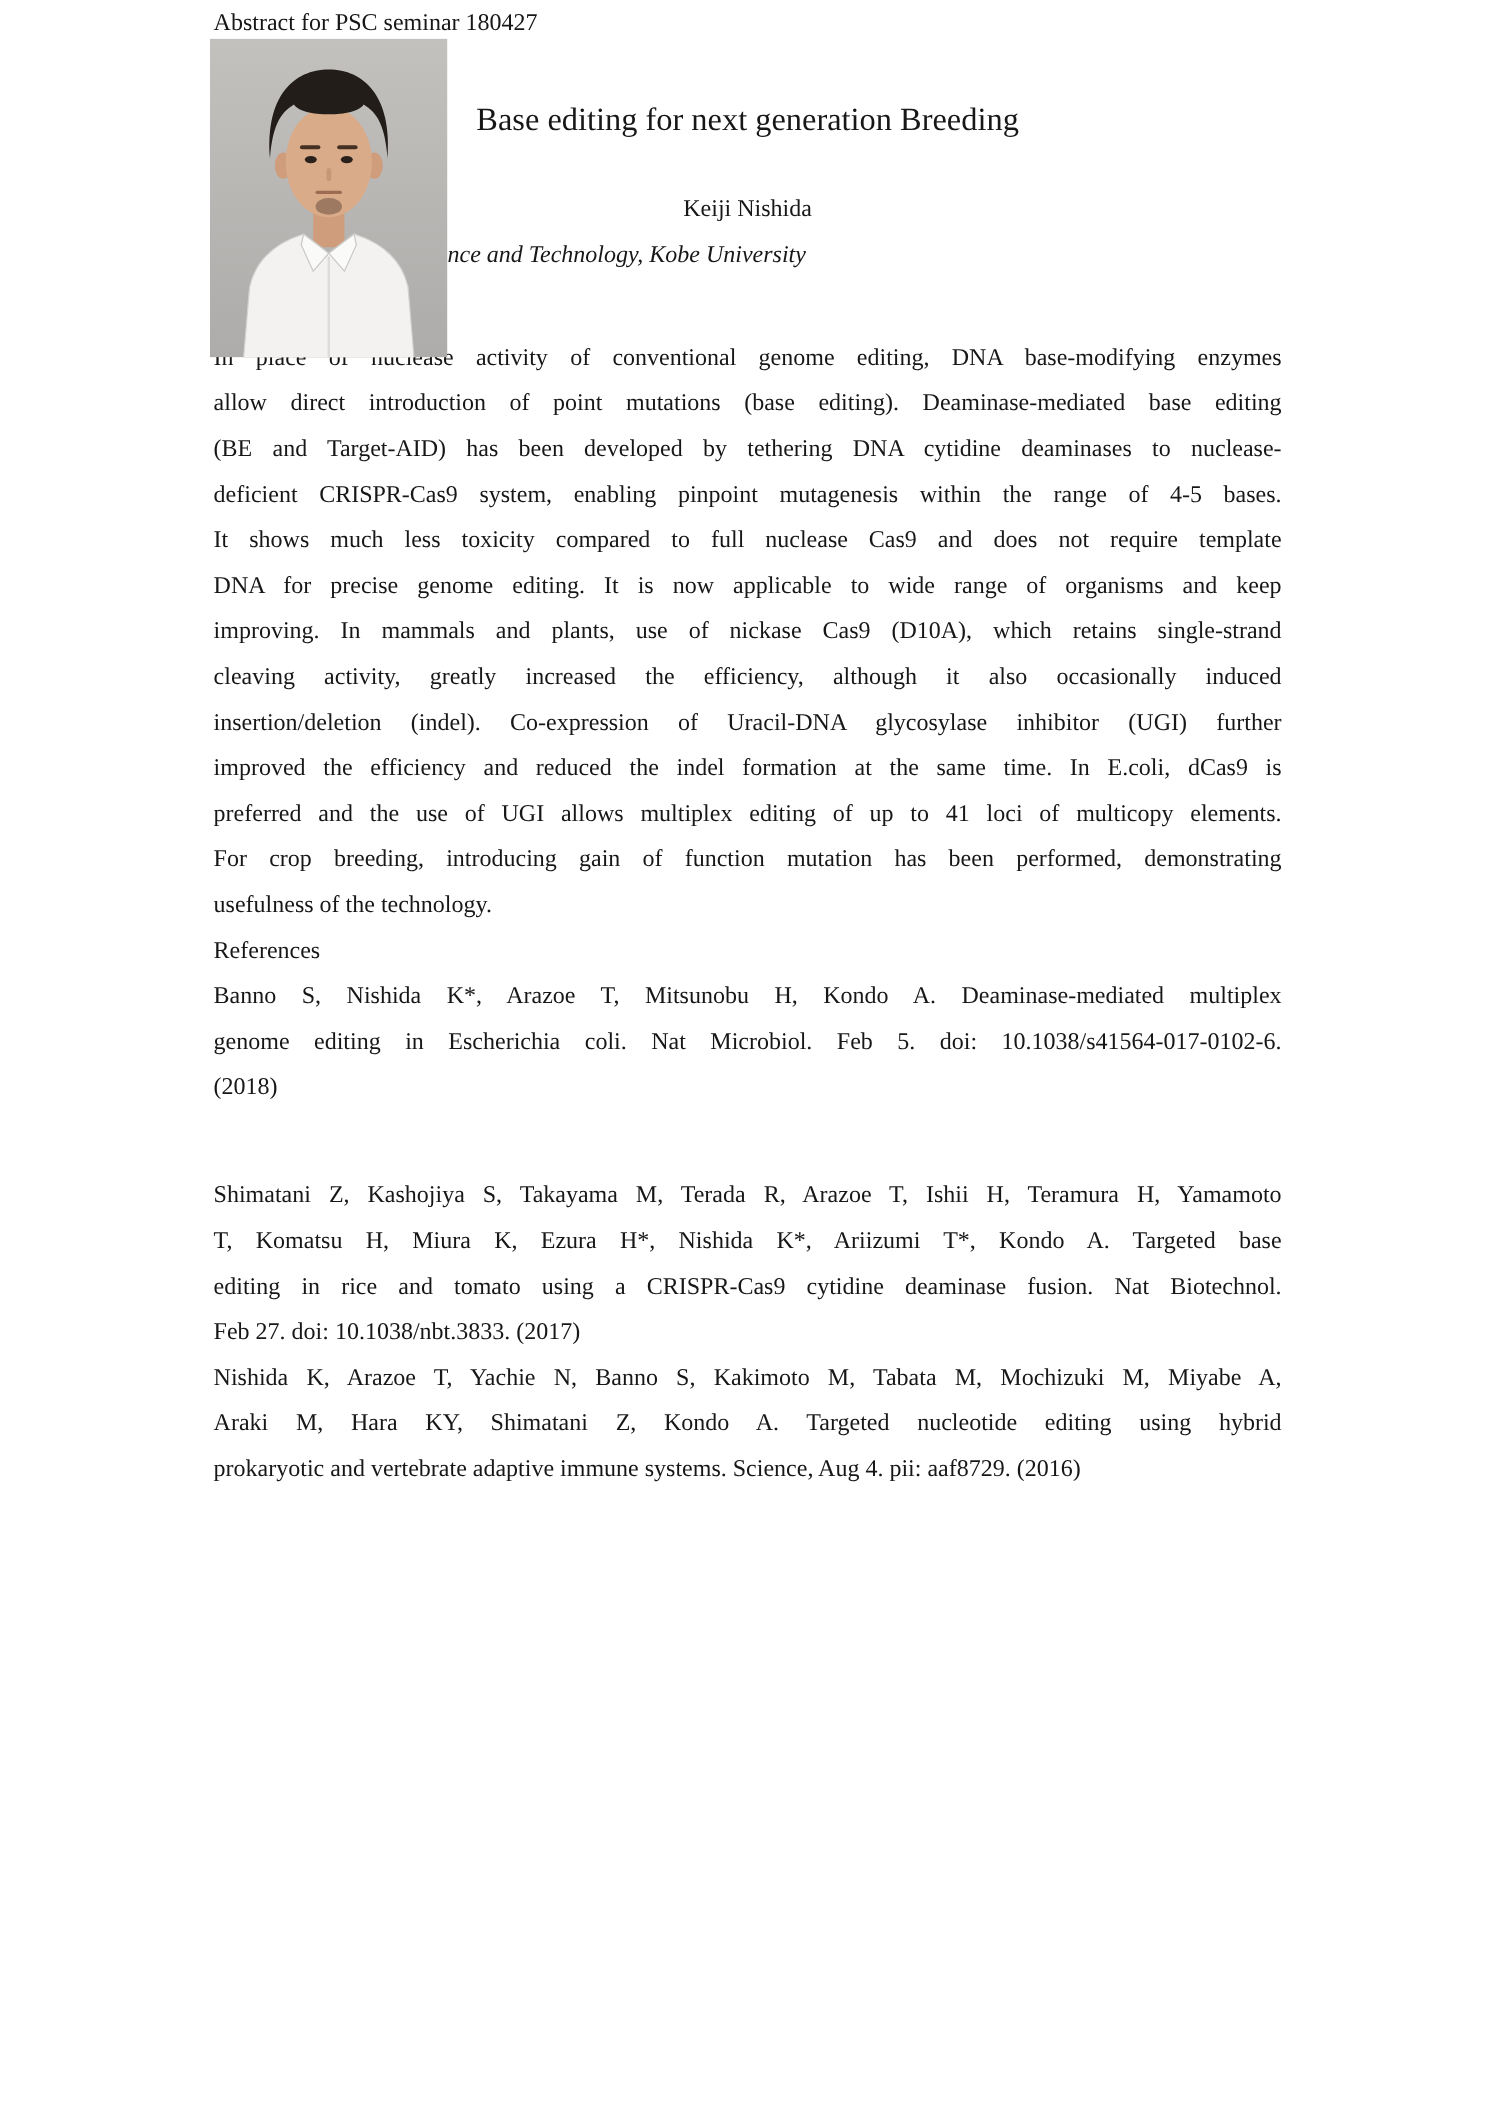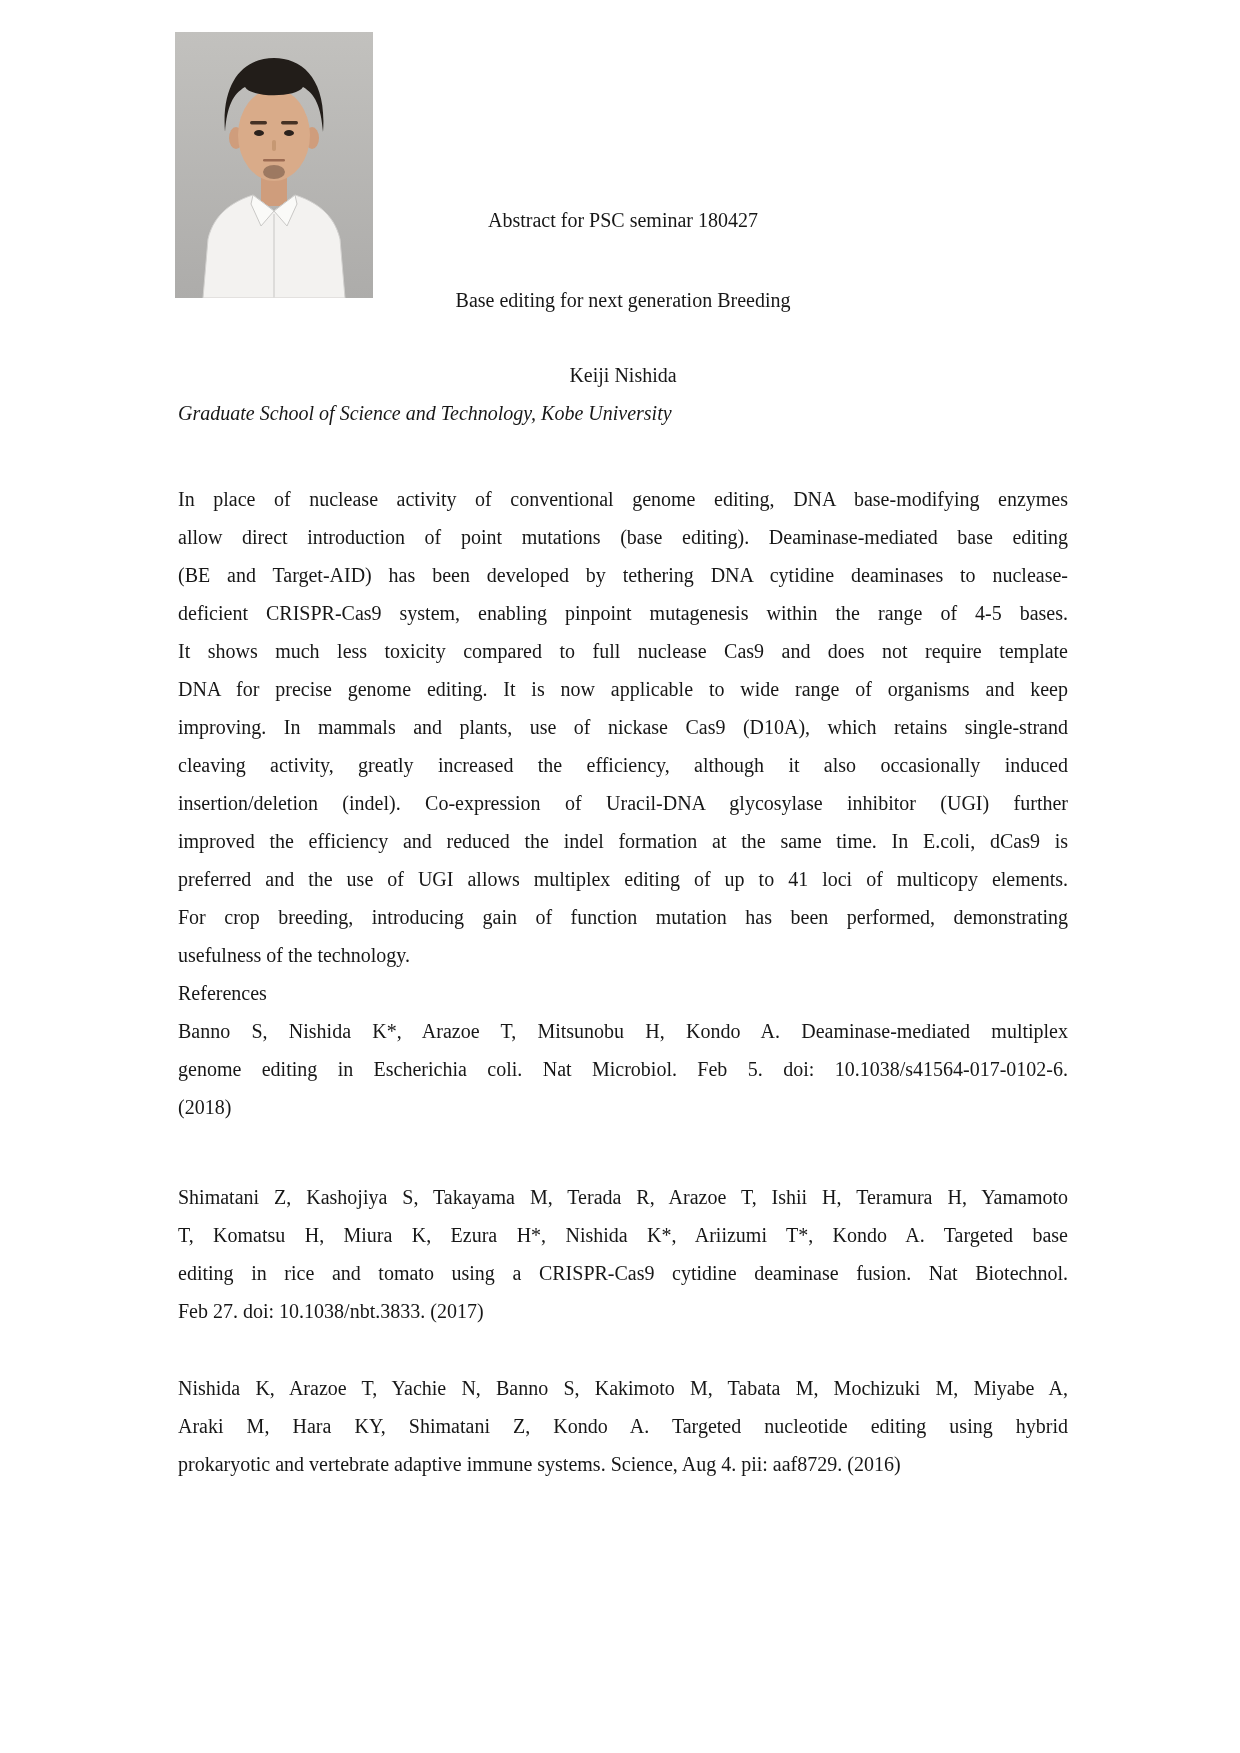--- a/index.html
+++ b/index.html
@@ -18,39 +18,38 @@
   .photo {
     position: absolute;
     left: 175px;
     top: 32px;
     width: 198px;
     height: 266px;
     overflow: hidden;
   }
   .photo svg { display: block; width: 100%; height: 100%; }
   .header-note {
-    margin-top: 201px;
     line-height: 38px;
-    text-align: center;
+    text-align: left;
     white-space: nowrap;
   }
   .title {
     margin: 42px 0 0 0;
-    font-size: 20px;
+    font-size: 27px;
     font-weight: normal;
     line-height: 38px;
     text-align: center;
   }
   .author { margin-top: 37px; line-height: 38px; text-align: center; }
   .affiliation { line-height: 38px; font-style: italic; }
   .abstract { margin-top: 48px; }
   .ref-heading { line-height: 38px; }
   .reference-1 { }
   .reference-2 { margin-top: 52px; }
-  .reference-3 { margin-top: 39px; }
+  .reference-3 { }
   .line {
     line-height: 38px;
     text-align: justify;
     text-align-last: justify;
   }
   .line.last { text-align-last: left; }
 </style>
 </head>
 <body>
 

